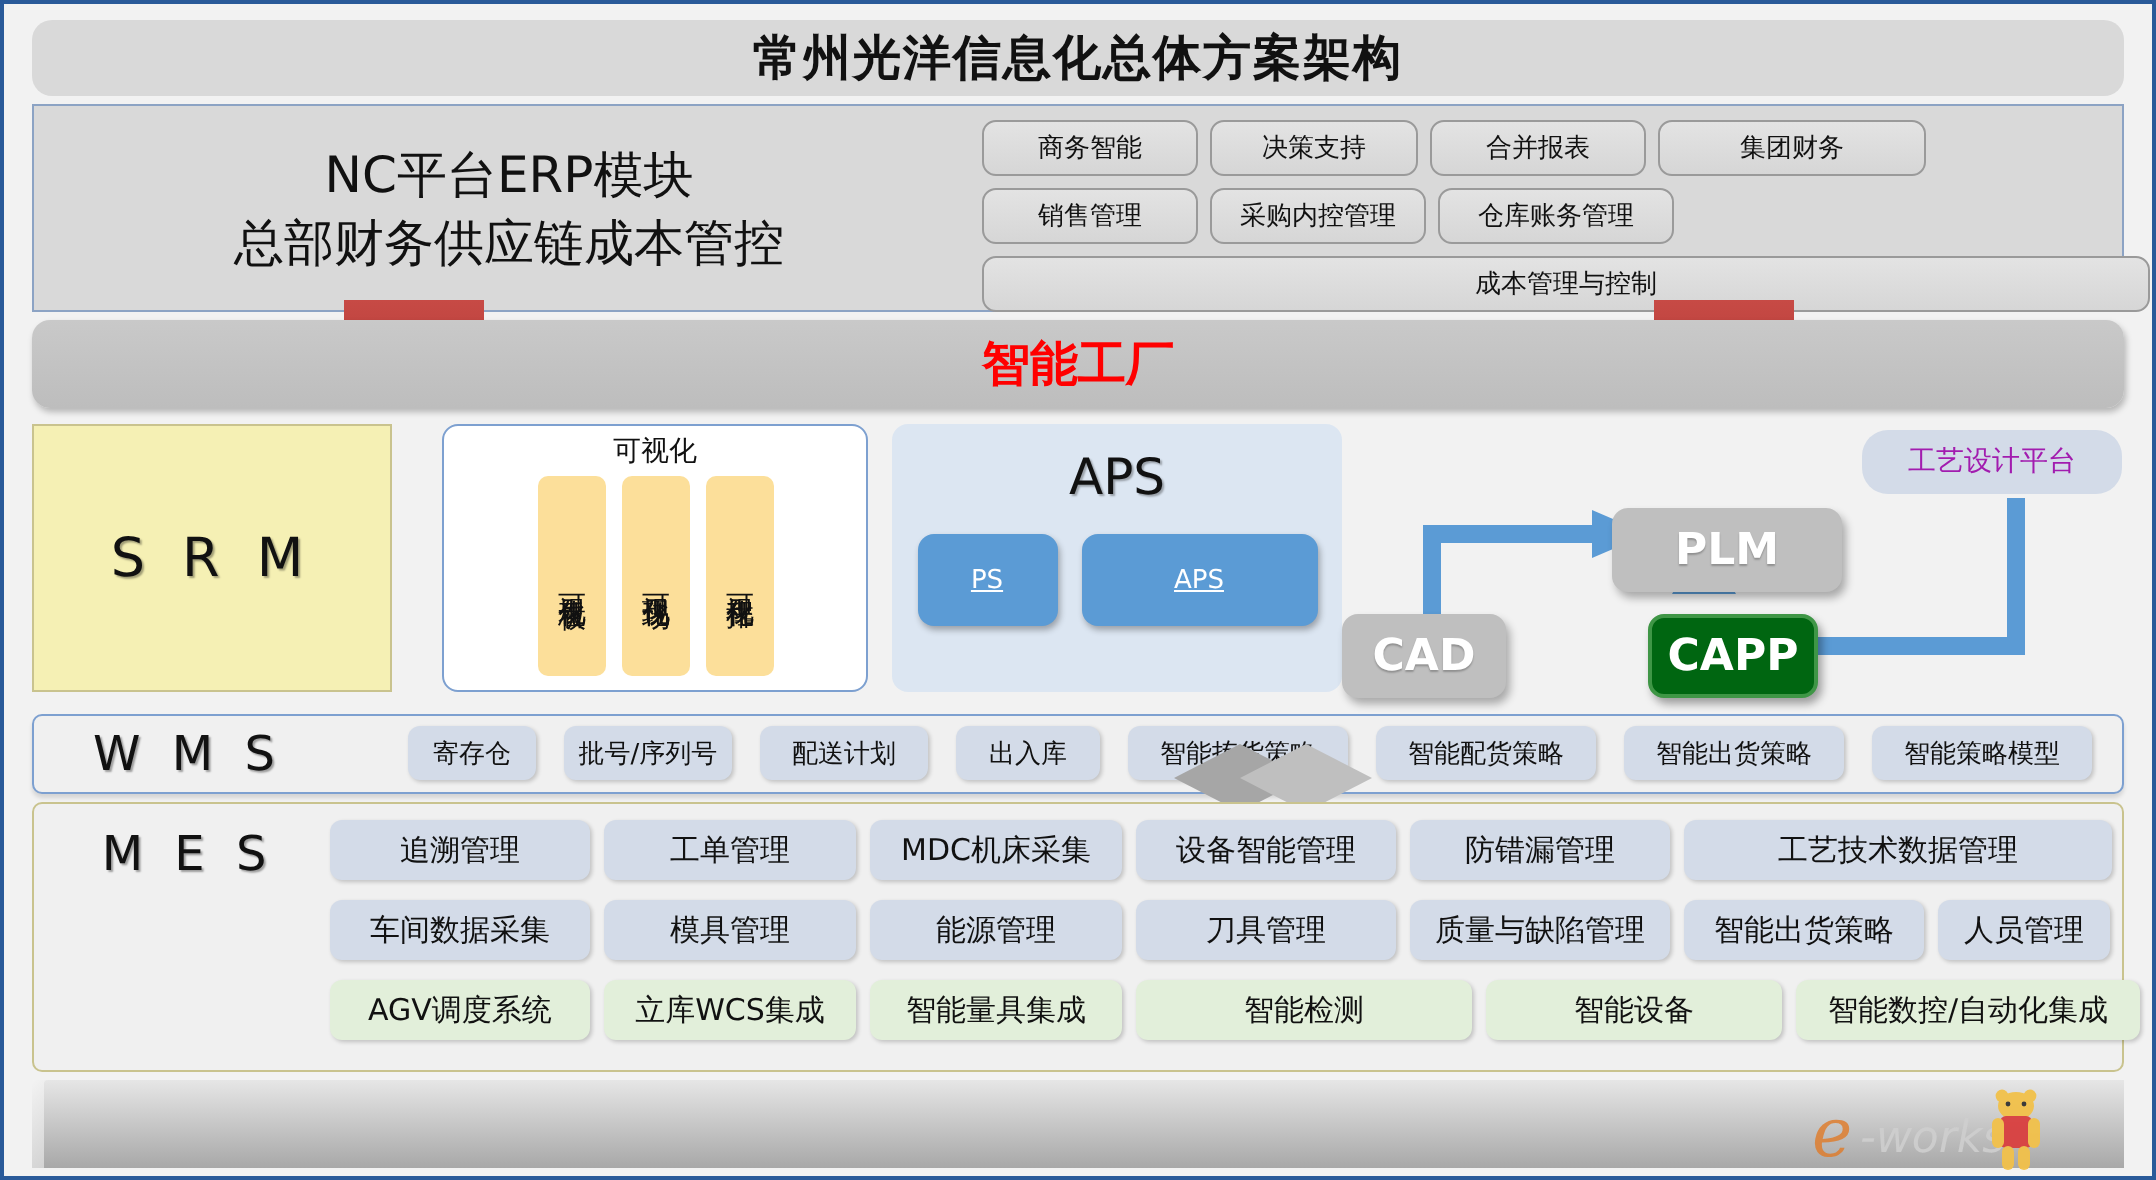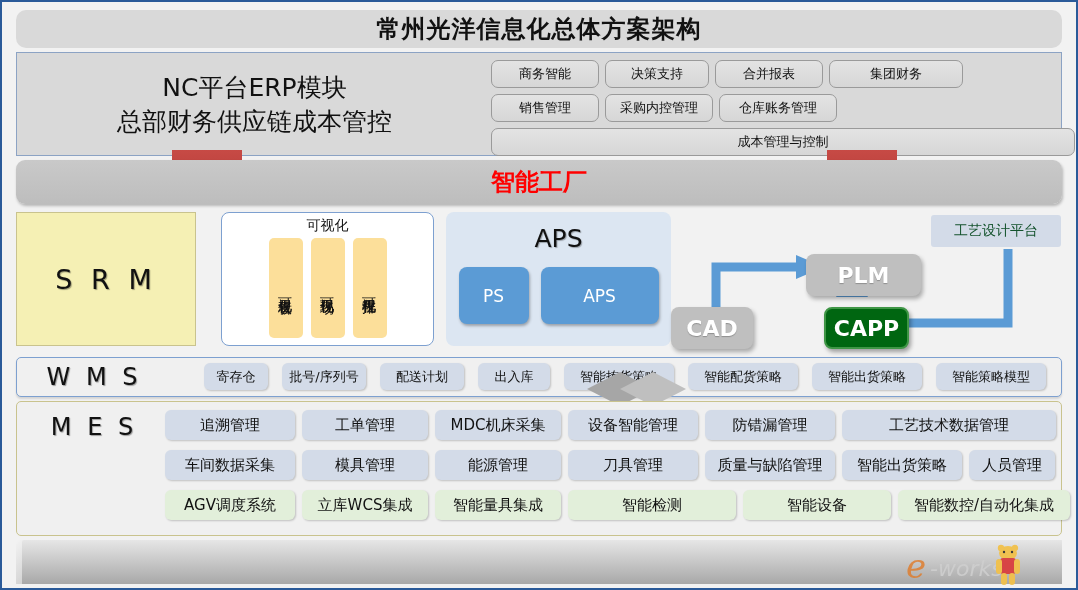--- a/index.html
+++ b/index.html
@@ -100,41 +100,42 @@
   }
 
   #aps {
     position: absolute; left: 430px; top: 3px; width: 225px; height: 134px;
     background: #dce6f2; border-radius: 8px;
   }
   #aps .atitle { text-align: center; font-size: 25px; color: #111; margin-top: 12px;
     text-shadow: 1px 1px 1px rgba(0,0,0,.3); }
   #aps .arow { display: flex; gap: 12px; justify-content: center; margin-top: 14px; }
   .bluebtn {
-    background: #5b9bd5; border-radius: 8px; color: #fff; font-size: 17px;
-    display: flex; align-items: center; justify-content: center; height: 57px;
+    background: #5b9bd5; border-radius: 8px; color: #fff; font-size: 13px;
+    display: flex; align-items: center; justify-content: center; height: 46px;
     box-shadow: 1px 2px 3px rgba(0,0,0,.3);
+    text-decoration: underline;
   }
 
   .graybox {
     position: absolute; background: #bfbfbf; border-radius: 8px;
     color: #ffffff; font-size: 22px; font-weight: bold;
     display: flex; align-items: center; justify-content: center;
     box-shadow: 2px 3px 4px rgba(0,0,0,.3);
     text-shadow: 0 1px 1px rgba(0,0,0,.25);
   }
   #capp {
     position: absolute; background: #006611; border: 2px solid #3f9646; border-radius: 8px;
     color: #ffffff; font-size: 22px; font-weight: bold;
     display: flex; align-items: center; justify-content: center;
     box-shadow: 2px 3px 4px rgba(0,0,0,.35);
   }
   #gyplat {
-    position: absolute; background: #d3dbe8; border-radius: 3px;
-    font-size: 14px; color: #14532d;
+    position: absolute; background: #d3dbe8; border-radius: 13px;
+    font-size: 14px; color: #a21caf;
     display: flex; align-items: center; justify-content: center;
   }
 
   
   #wms-band {
     position: absolute; left: 14px; top: 355px; width: 1046px; height: 40px;
     background: #f0f0f0; border: 1px solid #7da0d0; border-radius: 5px;
     box-shadow: 0 2px 2px rgba(0,0,0,.12);
   }
   .band-label {

